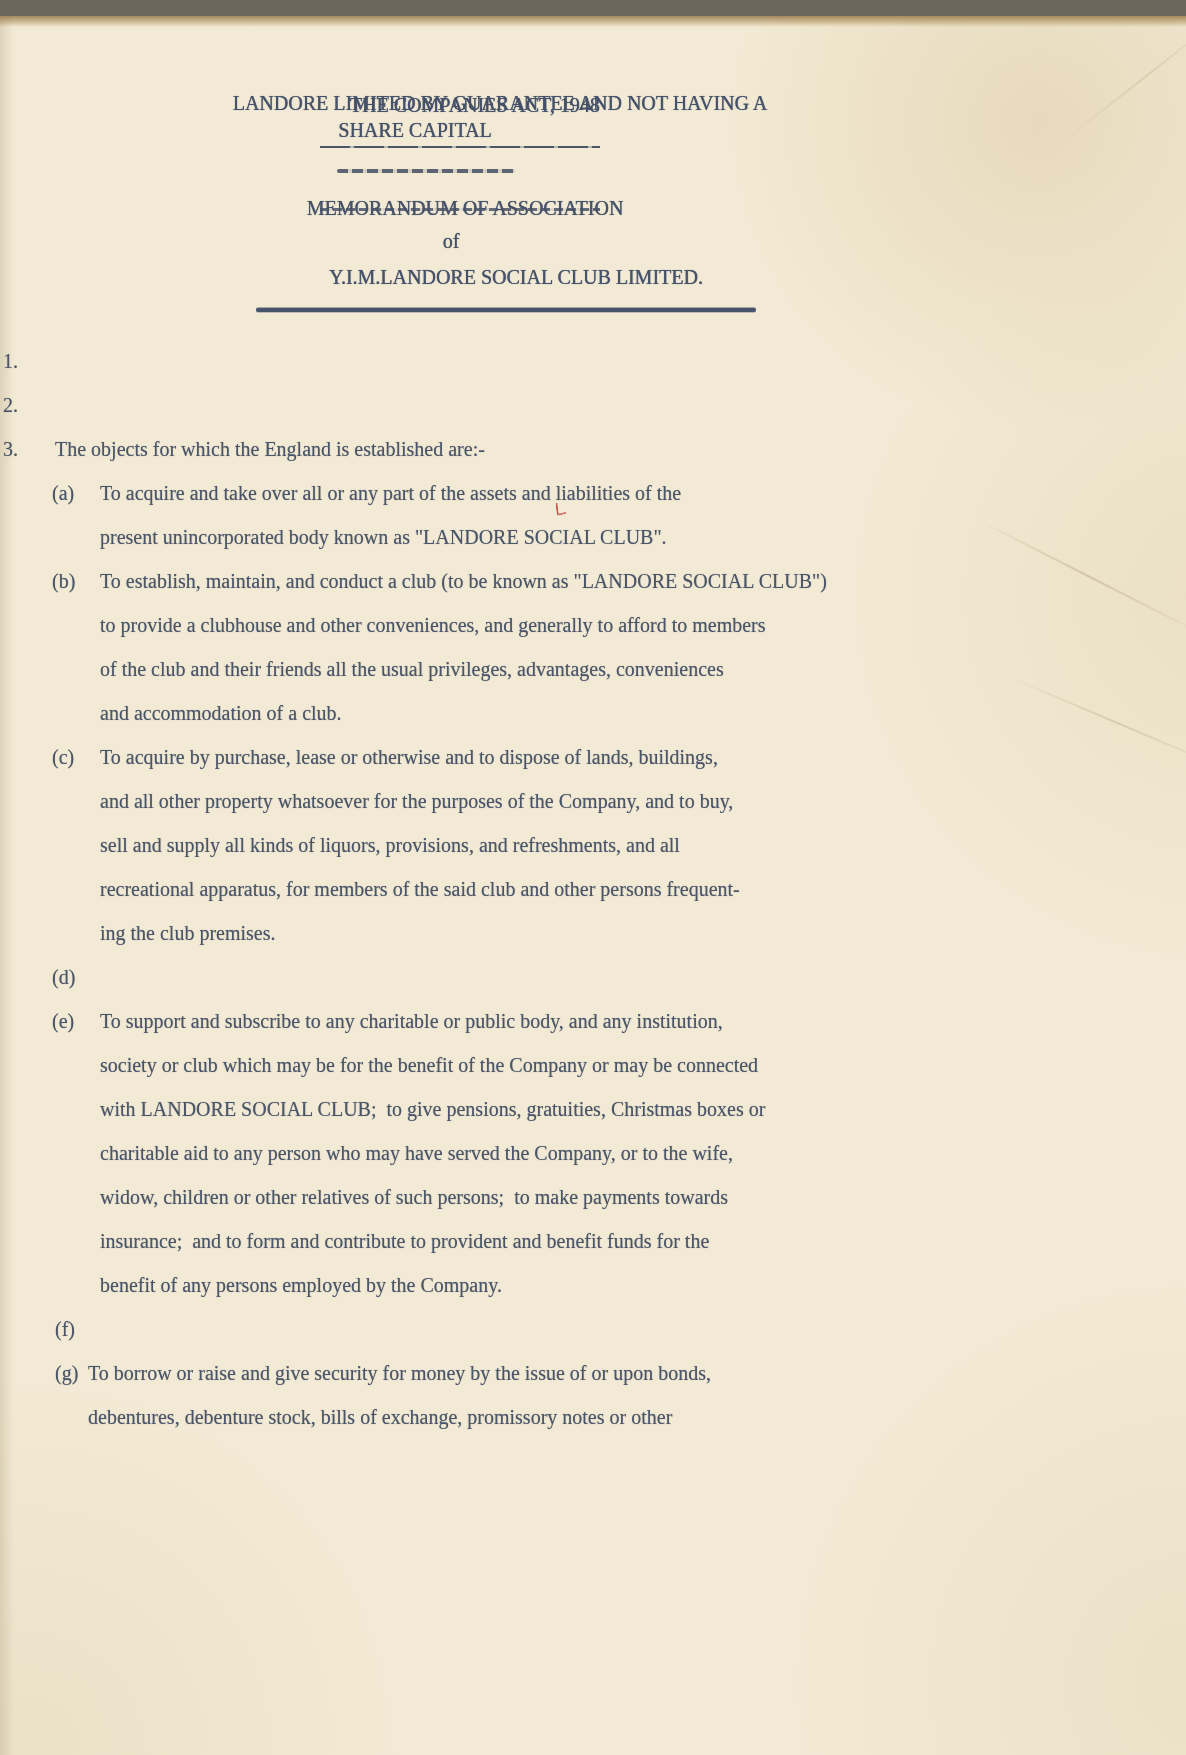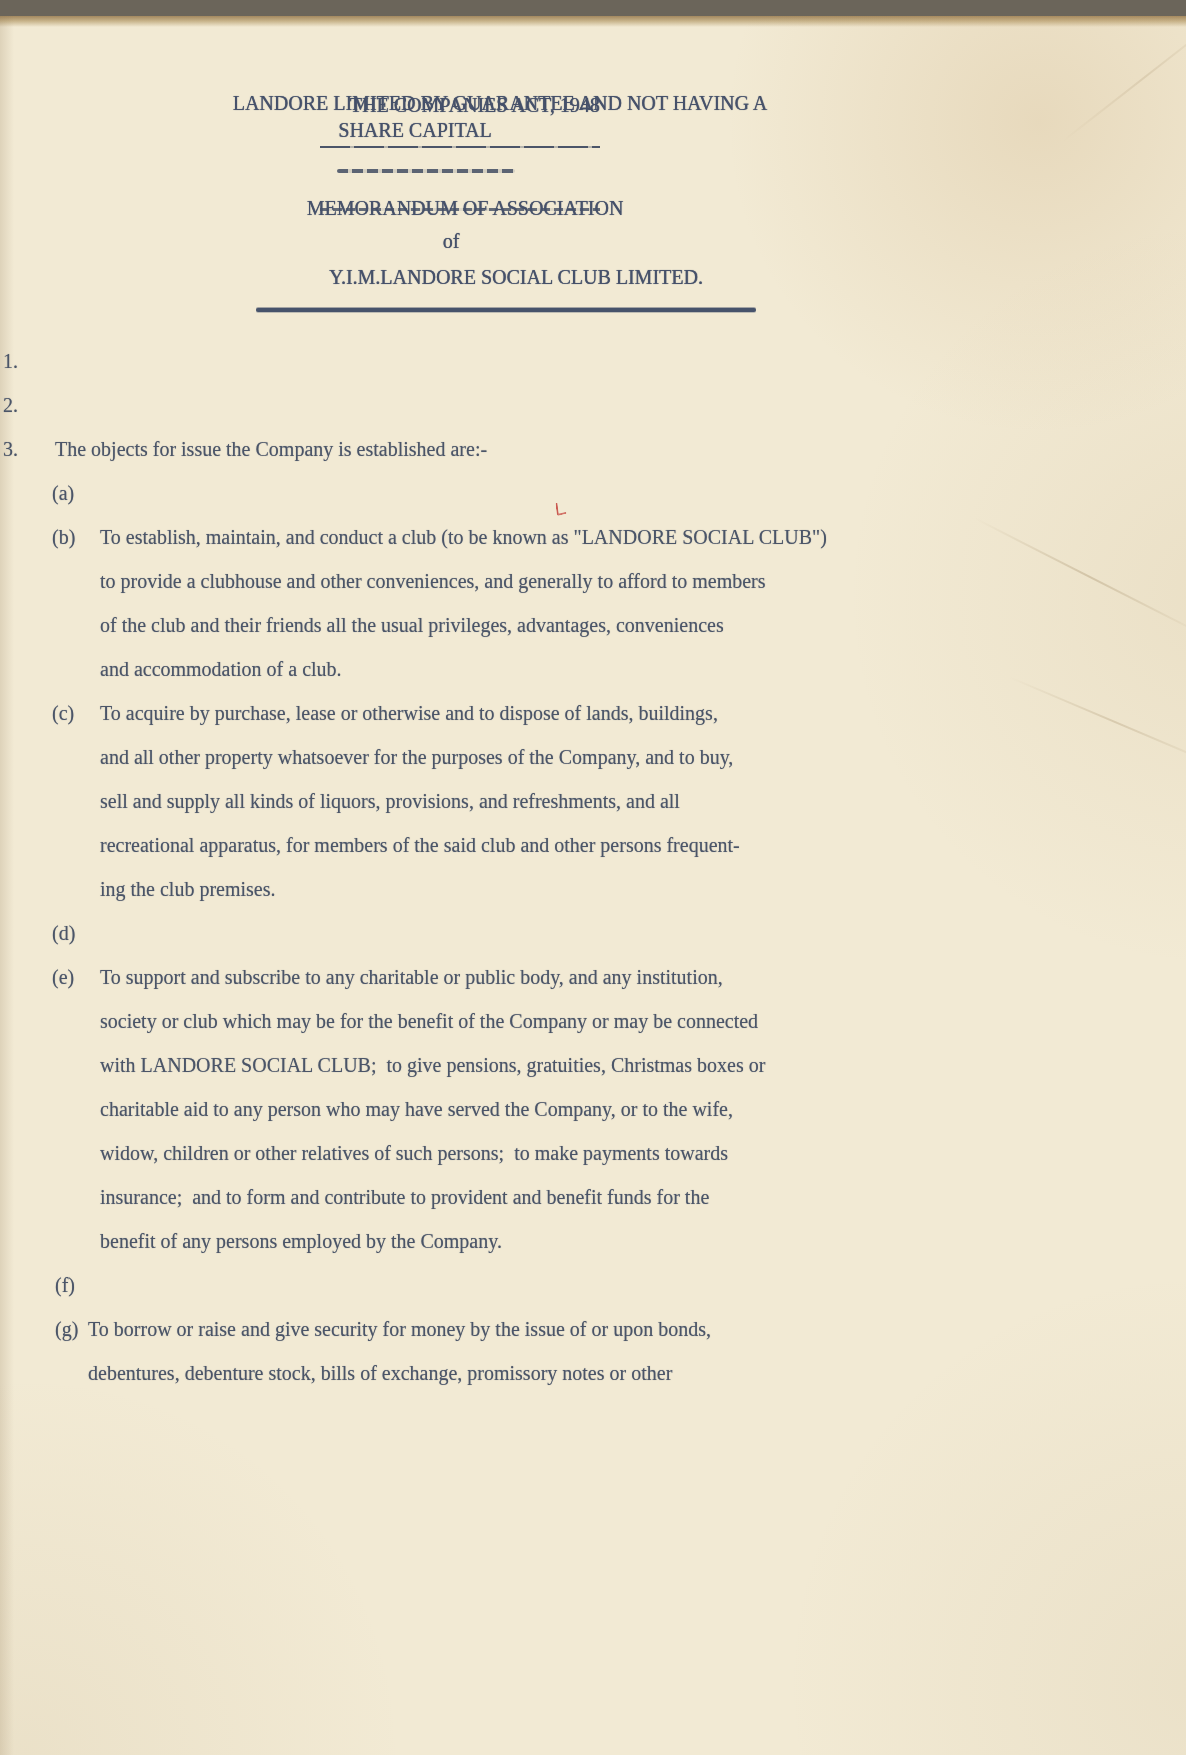--- a/index.html
+++ b/index.html
@@ -102,25 +102,27 @@
 
   <main>
     <div class="row clause ink">
       <span class="lbl">1.</span>
     </div>
     <div class="row clause ink">
       <span class="lbl">2.</span>
     </div>
     <div class="row clause ink">
       <span class="lbl">3.</span>
-      <span class="txt">The objects for issue the Company is established are:-</span>
+      <span class="txt">The objects for which the England is established are:-</span>
     </div>
 
     <div class="row obj ink">
       <span class="lbl">(a)</span>
+      <span class="txt">To acquire and take over all or any part of the assets and liabilities of the
+present unincorporated body known as "LANDORE SOCIAL CLUB".</span>
     </div>
     <div class="row obj ink">
       <span class="lbl">(b)</span>
       <span class="txt">To establish, maintain, and conduct a club (to be known as "LANDORE SOCIAL CLUB")
 to provide a clubhouse and other conveniences, and generally to afford to members
 of the club and their friends all the usual privileges, advantages, conveniences
 and accommodation of a club.</span>
     </div>
     <div class="row obj ink">
       <span class="lbl">(c)</span>

